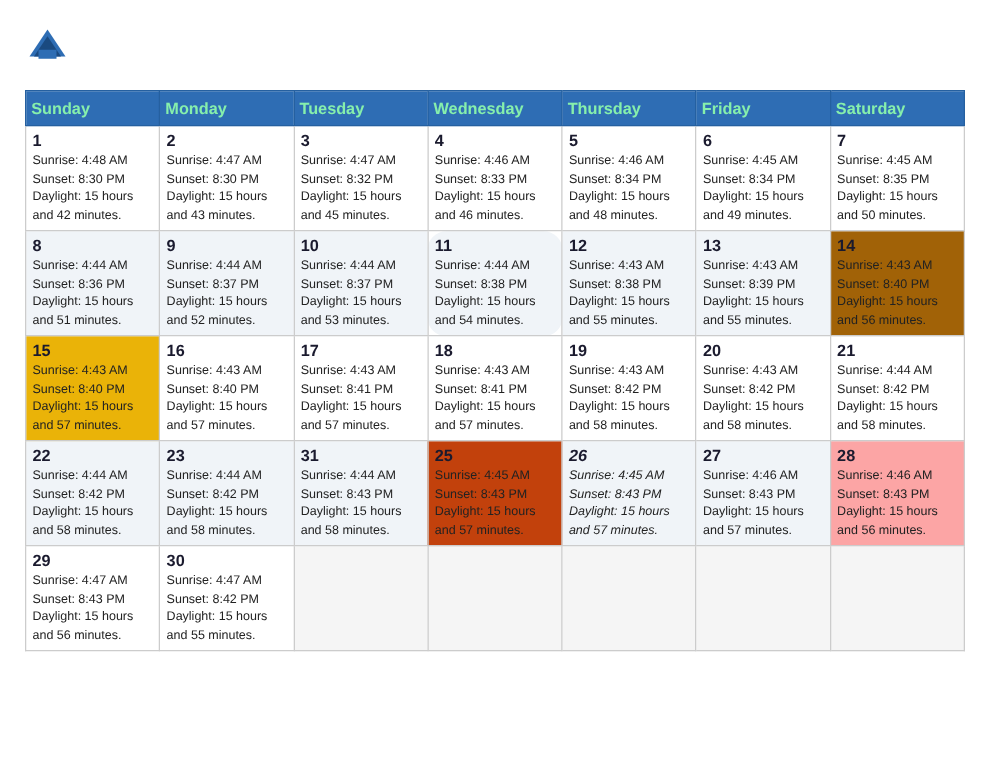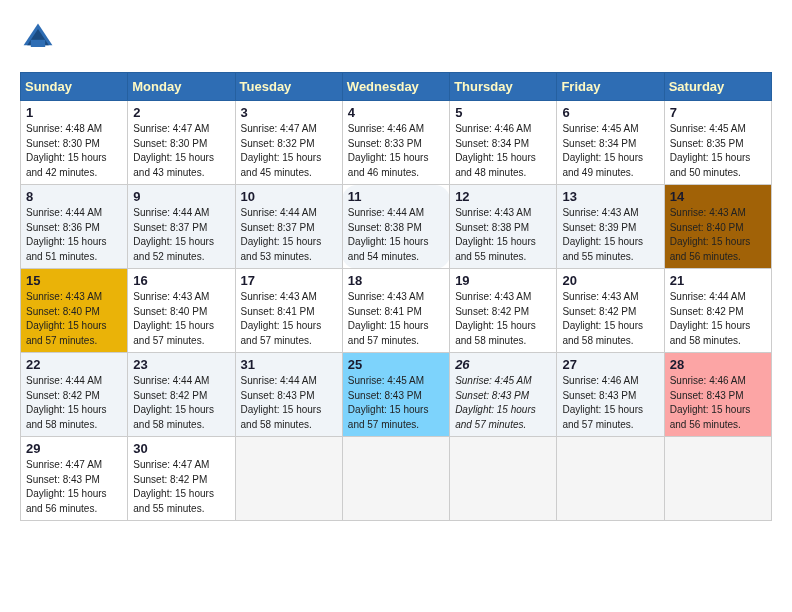--- a/index.html
+++ b/index.html
@@ -38,21 +38,21 @@
       color: #444;
       margin-top: 2px;
     }
     table {
       width: 100%;
       border-collapse: collapse;
       border: 1px solid #ccc;
     }
     th {
       background-color: #2e6db4;
-      color: #fef9c3;
+      color: #86efac;
       font-size: 13px;
       font-weight: bold;
       padding: 6px 4px;
       text-align: left;
       border: 1px solid #2560a0;
     }
     td {
       vertical-align: top;
       border: 1px solid #ccc;
       padding: 4px 5px;
@@ -213,21 +213,21 @@
           <div class="day-info">Sunrise: 4:44 AM<br>Sunset: 8:42 PM<br>Daylight: 15 hours and 58 minutes.</div>
         </td>
         <td style="background: rgb(240, 244, 248);">
           <span class="day-num">23</span>
           <div class="day-info">Sunrise: 4:44 AM<br>Sunset: 8:42 PM<br>Daylight: 15 hours and 58 minutes.</div>
         </td>
         <td style="background: rgb(240, 244, 248);">
           <span class="day-num">31</span>
           <div class="day-info">Sunrise: 4:44 AM<br>Sunset: 8:43 PM<br>Daylight: 15 hours and 58 minutes.</div>
         </td>
-        <td style="background: #7dd3fc;">
+        <td style="background: #c2410c;">
           <span class="day-num">25</span>
           <div class="day-info">Sunrise: 4:45 AM<br>Sunset: 8:43 PM<br>Daylight: 15 hours and 57 minutes.</div>
         </td>
         <td style="background: rgb(240, 244, 248); font-style: italic;">
           <span class="day-num">26</span>
           <div class="day-info">Sunrise: 4:45 AM<br>Sunset: 8:43 PM<br>Daylight: 15 hours and 57 minutes.</div>
         </td>
         <td style="background: rgb(240, 244, 248);">
           <span class="day-num">27</span>
           <div class="day-info">Sunrise: 4:46 AM<br>Sunset: 8:43 PM<br>Daylight: 15 hours and 57 minutes.</div>

